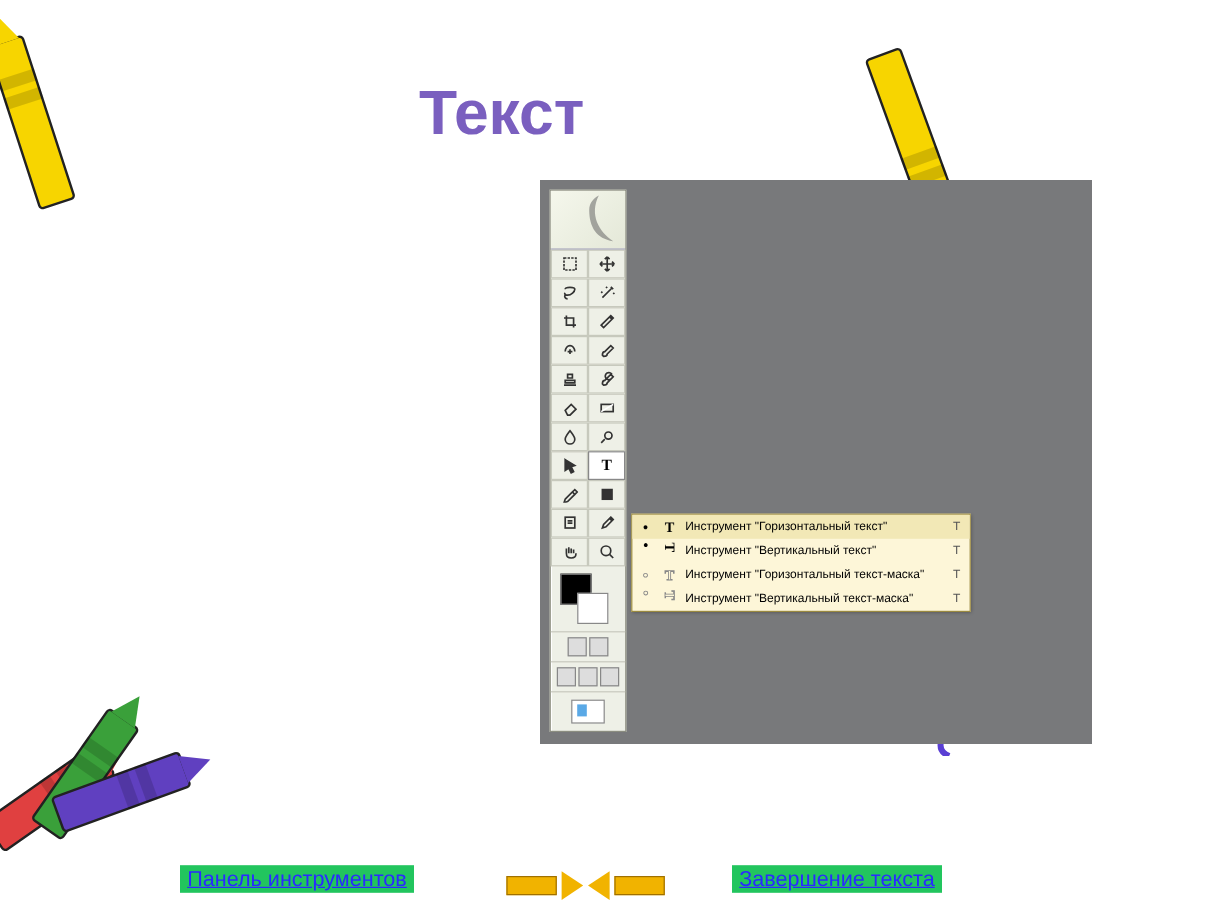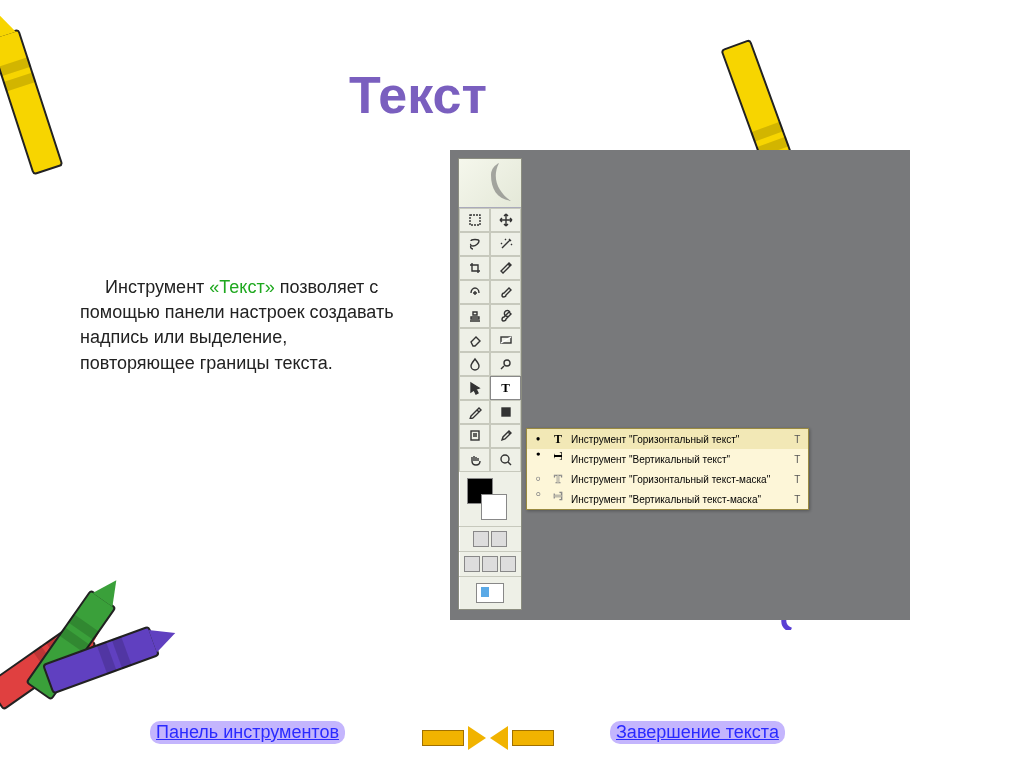--- a/index.html
+++ b/index.html
@@ -1,20 +1,20 @@
 <!DOCTYPE html>
 <html><head>
 <meta charset="utf-8">
 <style>
   html,body{margin:0;padding:0;width:1024px;height:768px;background:#fff;font-family:"Comic Sans MS",cursive,sans-serif;overflow:hidden;position:relative}
   .slide{position:relative;width:836px;height:768px}
   .title{position:absolute;top:65px;left:0;width:100%;text-align:center;font-size:52px;color:#7a5fbf;font-weight:bold}
   .body-text{position:absolute;left:80px;top:275px;width:320px;font-size:18px;line-height:1.4;color:#222}
   .body-text .kw{color:#1fa81f}
-  .nav-left,.nav-right{position:absolute;bottom:24px;font-size:18px;color:#2a2aff;background:#c4b5fd;padding:1px 6px;border-radius:10px;text-decoration:underline;cursor:pointer}
+  .nav-left,.nav-right{position:absolute;bottom:24px;font-size:18px;color:#2a2aff;background:#22c55e;padding:1px 6px;border-radius:0;text-decoration:underline;cursor:pointer}
   .nav-left{left:150px}
   .nav-right{left:610px}
   
   .arrows{position:absolute;bottom:18px;left:422px;display:flex;gap:4px;align-items:center}
   .bar{width:40px;height:14px;background:#f1b300;border:1px solid #a07000}
   .ahd{width:0;height:0;border-top:12px solid transparent;border-bottom:12px solid transparent}
   .ahr{border-left:18px solid #f1b300}
   .ahl{border-right:18px solid #f1b300}
 
   
@@ -107,23 +107,20 @@
     </div>
   </div>
   <div class="squiggle">
     <svg viewBox="0 0 60 430">
         <path d="M30 0 C55 30 5 60 30 90 C55 120 5 150 30 180 C55 210 5 240 30 270 C55 300 5 330 30 360 C55 390 5 420 30 430" stroke="#5a3fd4" stroke-width="5" fill="none"></path>
       </svg>
   </div>
 
   <div class="title">Текст</div>
 
-  <div class="body-text">
-    &nbsp;&nbsp;&nbsp;&nbsp;&nbsp;<span>Инструмент </span><span class="kw">«Текст»</span><span> позволяет с помощью панели настроек создавать надпись или выделение, повторяющее границы текста.</span>
-  </div>
 
   <div class="ps-area">
     <div class="toolbox">
       <div class="tb-head">
         <svg viewBox="0 0 40 44">
             <path d="M34 40 C20 38 14 28 14 14 C14 8 18 4 22 2 C14 18 22 32 34 40Z" fill="#666" opacity=".55"></path>
           </svg>
       </div>
       <div class="tb-grid" id="tb-grid">
           <div class="tb-cell">

